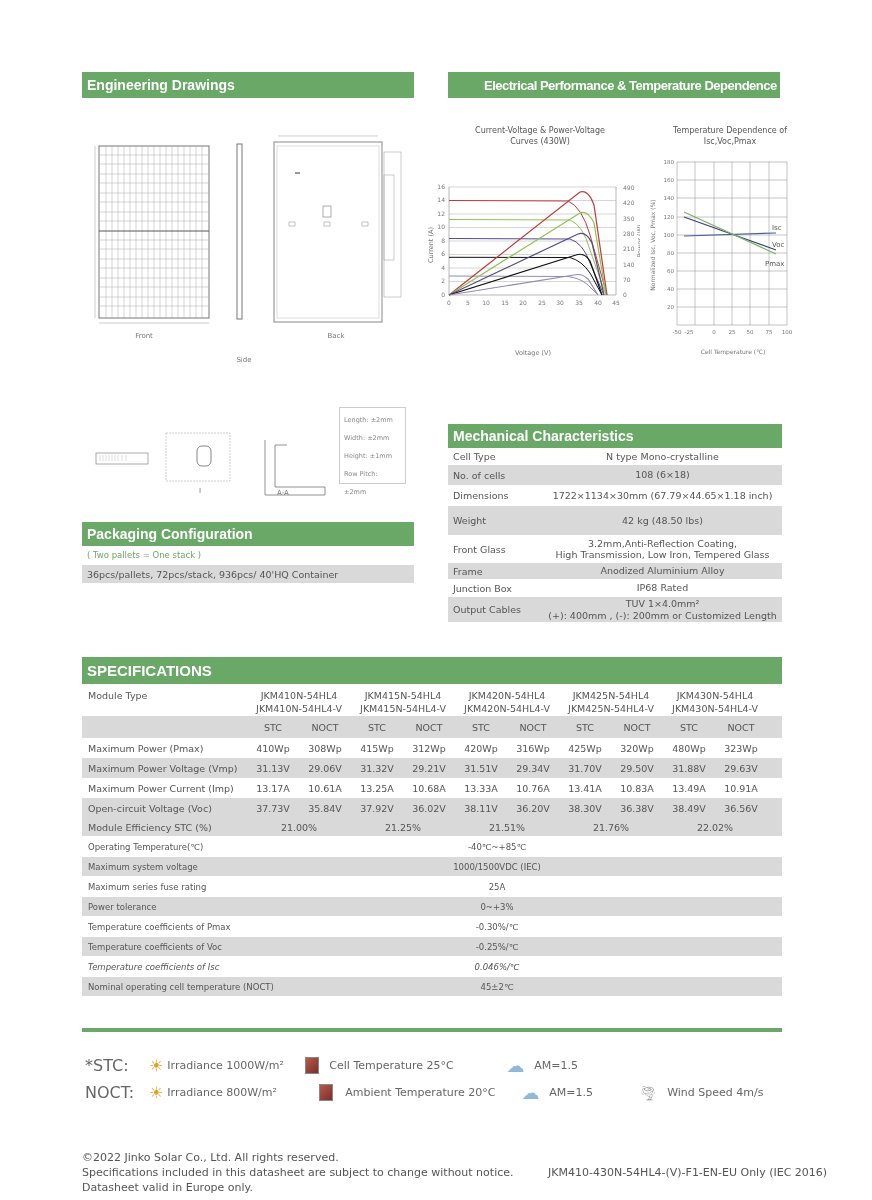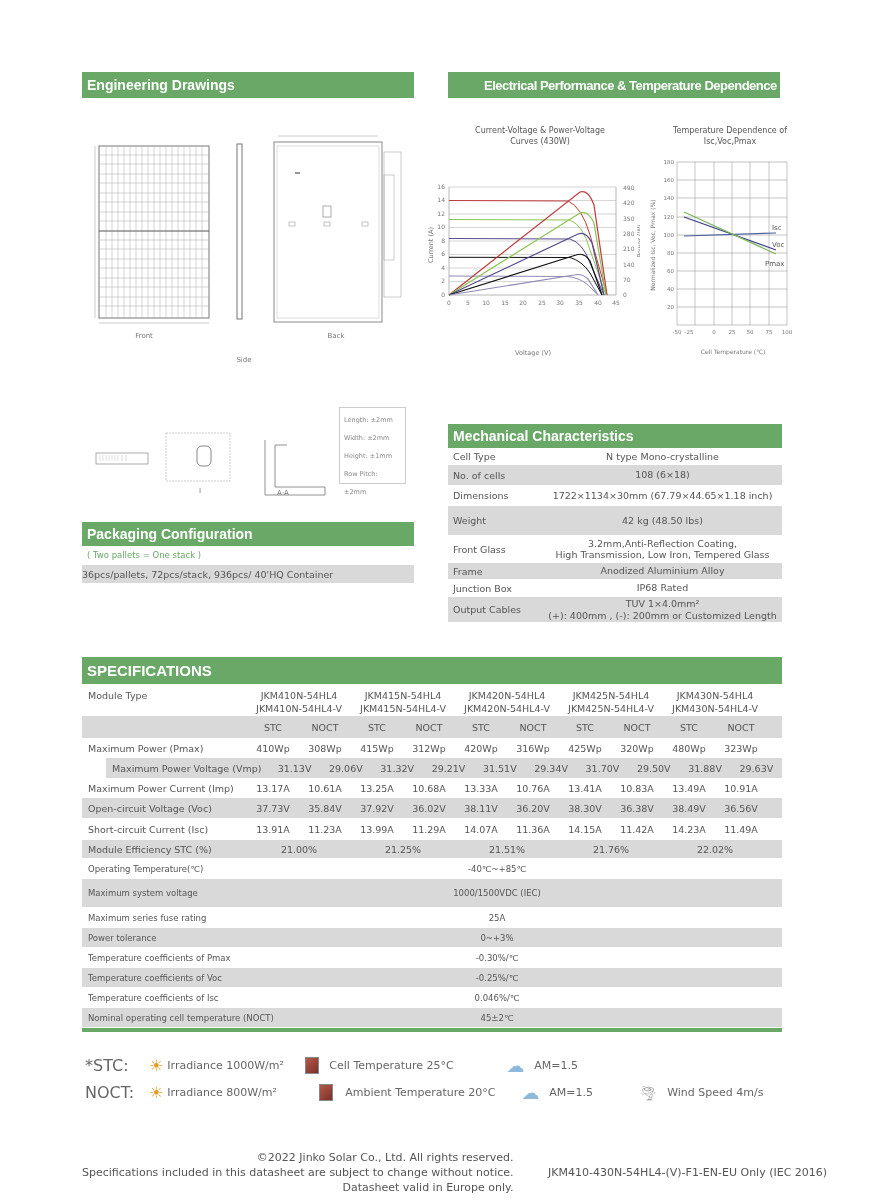--- a/index.html
+++ b/index.html
@@ -11,21 +11,21 @@
   .row.g { background: #d9d9d9; }
   .cap { font-size: 7px; color: #777; text-align: center; }
   svg text { font-family: "DejaVu Sans", sans-serif; }
   .mech .k { width: 95px; padding-left: 5px; }
   .mech .v { flex: 1; text-align: center; line-height: 1.2; }
   .spec .k { width: 165px; padding-left: 6px; }
   .spec .c { width: 52px; text-align: center; }
   .spec .c2 { width: 104px; text-align: center; }
   .spec .span { flex: 1; text-align: center; padding-right: 120px; }
   .cond { font-size: 11px; color: #666; display: flex; align-items: center; }
-  .foot { font-size: 11px; color: #555; line-height: 15px; text-align: right; }
+  .foot { font-size: 11px; color: #555; line-height: 15px; }
 </style>
 </head>
 <body>
 
 <div class="abs hdr sm" style="left:82px;top:72px;width:332px;">
     <span>Engineering Drawings</span>
   </div>
 
 <svg class="abs" style="left:82px;top:130px;" width="332" height="215">
 
@@ -114,21 +114,21 @@
   <div style="font-size:6.5px;color:#888;line-height:18px;">Length: ±2mm</div>
   <div style="font-size:6.5px;color:#888;line-height:18px;">Width: ±2mm</div>
   <div style="font-size:6.5px;color:#888;line-height:18px;">Height: ±1mm</div>
   <div style="font-size:6.5px;color:#888;line-height:18px;">Row Pitch: ±2mm</div>
 </div>
 
 <div class="abs hdr" style="left:82px;top:522px;width:332px;height:24px;font-size:14px;">
     <span>Packaging Configuration</span>
   </div>
 <div class="abs" style="left:82px;top:546px;width:332px;height:18px;font-size:8.5px;color:#69a866;padding:4px 0 0 5px;">( Two pallets = One stack )</div>
-<div class="abs row g" style="left:82px;top:565px;width:332px;height:18px;font-size:9.5px;">36pcs/pallets, 72pcs/stack, 936pcs/ 40'HQ Container</div>
+<div class="abs row g" style="left:82px;top:565px;width:332px;height:18px;padding-left:5px;font-size:9.5px;">36pcs/pallets, 72pcs/stack, 936pcs/ 40'HQ Container</div>
 
 <div class="abs hdr sm" style="left:448px;top:72px;width:332px;font-size:13px;letter-spacing:-0.5px;padding-left:36px;">
     <span>Electrical Performance &amp; Temperature Dependence</span>
   </div>
 
 <div class="abs" style="left:460px;top:125px;width:160px;text-align:center;font-size:8px;color:#555;line-height:11px;">Current-Voltage &amp; Power-Voltage Curves (430W)</div>
 <svg class="abs" style="left:420px;top:175px;" width="220" height="185">
   <g stroke="#bbb" stroke-width="0.6">
     <line x1="29" y1="12" x2="196" y2="12"></line>
       <line x1="29" y1="25.5" x2="196" y2="25.5"></line>
@@ -309,21 +309,21 @@
       <span class="c">308Wp</span>
       <span class="c">415Wp</span>
       <span class="c">312Wp</span>
       <span class="c">420Wp</span>
       <span class="c">316Wp</span>
       <span class="c">425Wp</span>
       <span class="c">320Wp</span>
       <span class="c">480Wp</span>
       <span class="c">323Wp</span>
   </div>
-  <div class="row g" style="height:20px;margin-left:24px;">
+  <div class="row g" style="height:20px;">
     <span class="k">Maximum Power Voltage (Vmp)</span>
     <span class="c">31.13V</span>
       <span class="c">29.06V</span>
       <span class="c">31.32V</span>
       <span class="c">29.21V</span>
       <span class="c">31.51V</span>
       <span class="c">29.34V</span>
       <span class="c">31.70V</span>
       <span class="c">29.50V</span>
       <span class="c">31.88V</span>
@@ -348,66 +348,53 @@
       <span class="c">35.84V</span>
       <span class="c">37.92V</span>
       <span class="c">36.02V</span>
       <span class="c">38.11V</span>
       <span class="c">36.20V</span>
       <span class="c">38.30V</span>
       <span class="c">36.38V</span>
       <span class="c">38.49V</span>
       <span class="c">36.56V</span>
   </div>
-  <div class="row" style="height:22px;">
-    <span class="k">Short-circuit Current (Isc)</span>
-    <span class="c">13.91A</span>
-      <span class="c">11.23A</span>
-      <span class="c">13.99A</span>
-      <span class="c">11.29A</span>
-      <span class="c">14.07A</span>
-      <span class="c">11.36A</span>
-      <span class="c">14.15A</span>
-      <span class="c">11.42A</span>
-      <span class="c">14.23A</span>
-      <span class="c">11.49A</span>
-  </div>
   <div class="row g" style="height:18px;">
     <span class="k">Module Efficiency STC (%)</span>
     <span class="c2">21.00%</span>
       <span class="c2">21.25%</span>
       <span class="c2">21.51%</span>
       <span class="c2">21.76%</span>
       <span class="c2">22.02%</span>
   </div>
   <div class="row" style="height:21px;font-size:8.5px;">
       <span class="k" style="width:250px">Operating Temperature(℃)</span>
       <span class="span">-40℃~+85℃</span>
     </div>
-  <div class="row g" style="height:28px;font-size:8.5px;">
+  <div class="row g" style="height:19px;font-size:8.5px;">
       <span class="k" style="width:250px">Maximum system voltage</span>
       <span class="span">1000/1500VDC (IEC)</span>
     </div>
   <div class="row" style="height:21px;font-size:8.5px;">
       <span class="k" style="width:250px">Maximum series fuse rating</span>
       <span class="span">25A</span>
     </div>
   <div class="row g" style="height:19px;font-size:8.5px;">
       <span class="k" style="width:250px">Power tolerance</span>
       <span class="span">0~+3%</span>
     </div>
   <div class="row" style="height:21px;font-size:8.5px;">
       <span class="k" style="width:250px">Temperature coefficients of Pmax</span>
       <span class="span">-0.30%/℃</span>
     </div>
   <div class="row g" style="height:19px;font-size:8.5px;">
       <span class="k" style="width:250px">Temperature coefficients of Voc</span>
       <span class="span">-0.25%/℃</span>
     </div>
-  <div class="row" style="height:21px;font-size:8.5px;">
+  <div class="row" style="height:21px;font-size:8.5px;font-style:italic;">
       <span class="k" style="width:250px">Temperature coefficients of Isc</span>
       <span class="span">0.046%/℃</span>
     </div>
   <div class="row g" style="height:19px;font-size:8.5px;">
       <span class="k" style="width:250px">Nominal operating cell temperature  (NOCT)</span>
       <span class="span">45±2℃</span>
     </div>
 </div>
 <div class="abs" style="left:82px;top:1028px;width:700px;height:4px;background:#69a866;"></div>
 

